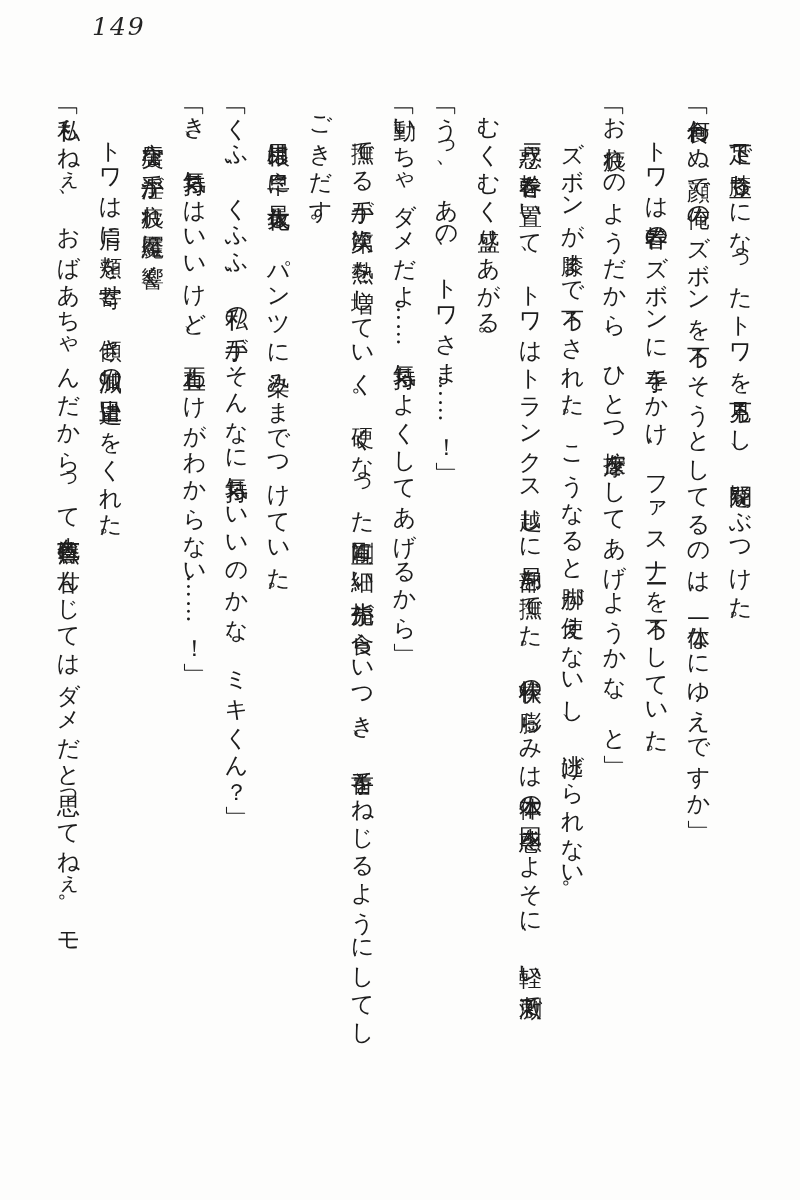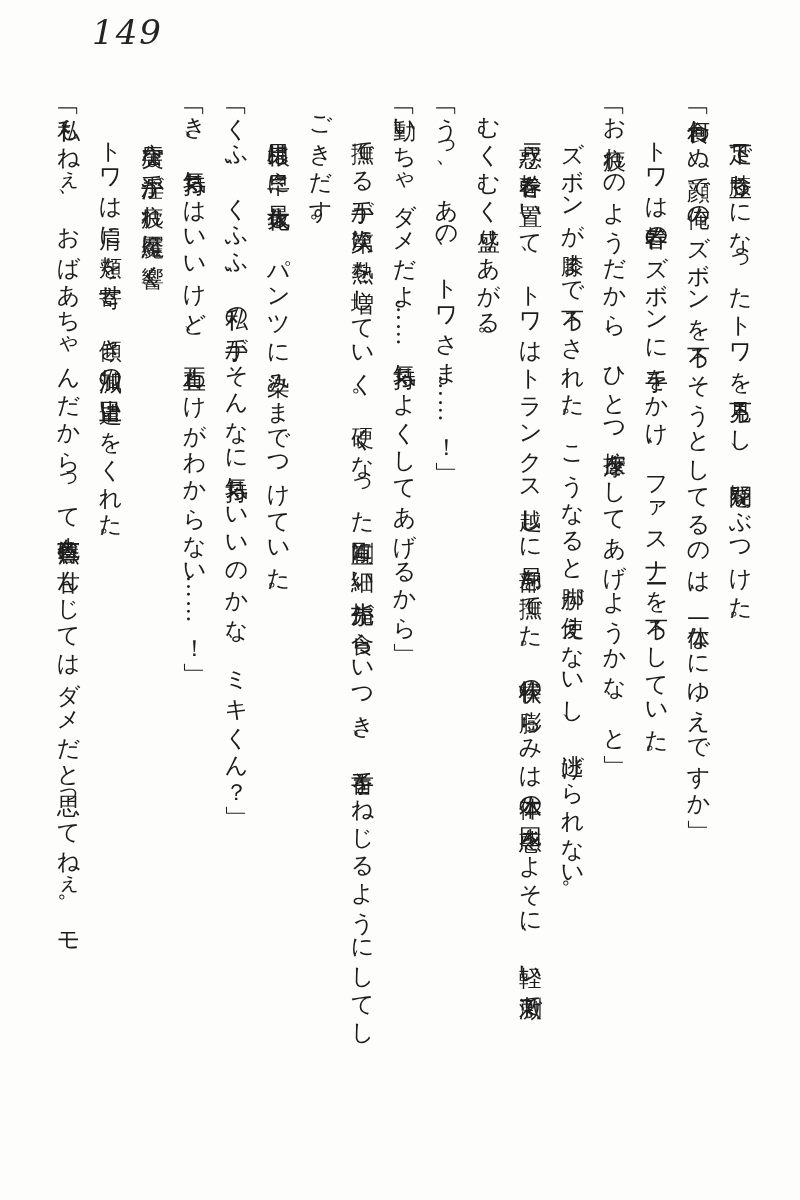--- a/index.html
+++ b/index.html
@@ -12,21 +12,21 @@
     width: 800px;
     height: 1200px;
     background: #fdfdfc;
     overflow: hidden;
     font-family: "DejaVu Serif", "Liberation Serif", serif;
   }
   .page-number {
     position: absolute;
     left: 92px;
     top: 12px;
-    font-size: 34px;
+    font-size: 25px;
     font-style: italic;
     letter-spacing: 2px;
     color: #242424;
   }
   .text-block {
     position: absolute;
     top: 100px;
     right: 38px;
     height: 936px;
     writing-mode: vertical-rl;

